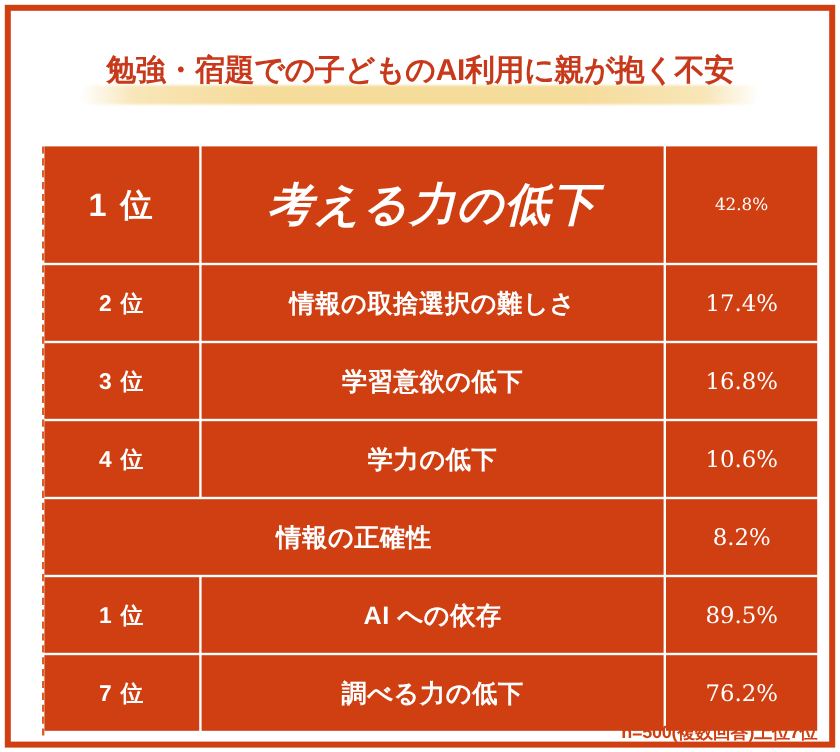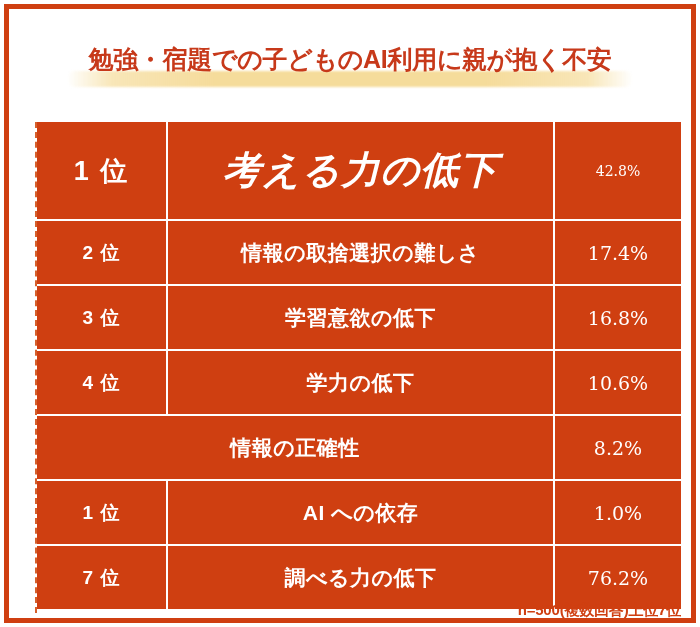--- a/index.html
+++ b/index.html
@@ -185,21 +185,21 @@
       </div>
 
       <div class="row">
         <div class="cell cell-item">情報の正確性</div>
         <div class="cell cell-pct">8.2%</div>
       </div>
 
       <div class="row">
         <div class="cell cell-rank">1 位</div>
         <div class="cell cell-item">AI への依存</div>
-        <div class="cell cell-pct">1.0%</div>
+        <div class="cell cell-pct">89.5%</div>
       </div>
 
       <div class="row">
         <div class="cell cell-rank">7 位</div>
         <div class="cell cell-item">調べる力の低下</div>
         <div class="cell cell-pct">76.2%</div>
       </div>
 
     </div>
 

